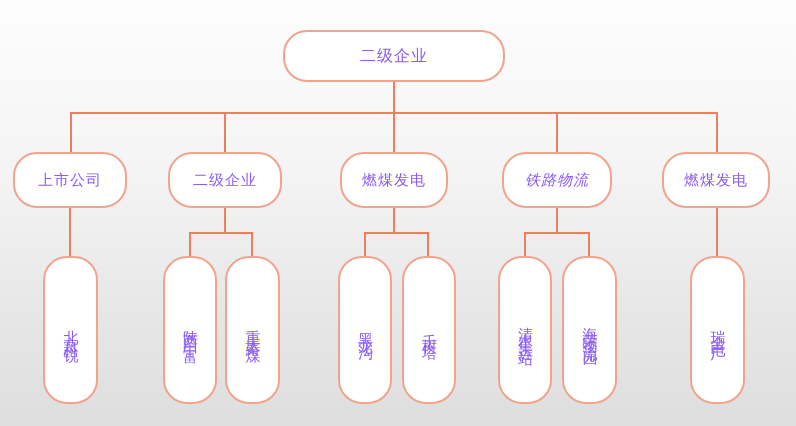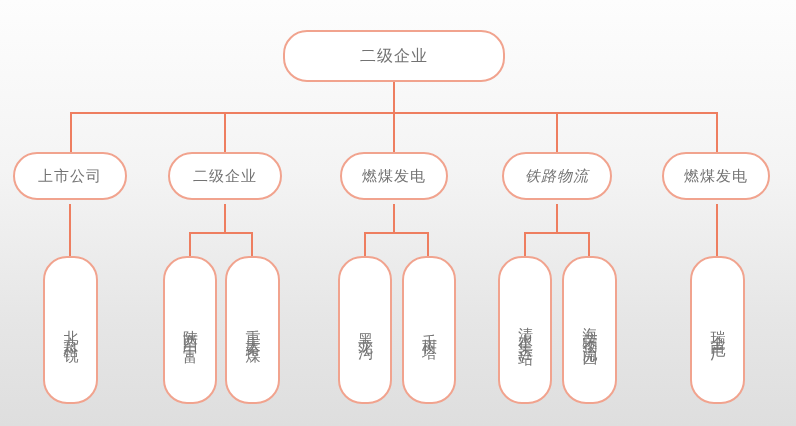--- a/index.html
+++ b/index.html
@@ -13,27 +13,27 @@
   }
   .node {
     position: absolute;
     box-sizing: border-box;
     background: #ffffff;
     border: 2px solid #f1a38e;
     border-radius: 24px;
     display: flex;
     align-items: center;
     justify-content: center;
-    color: #737373;
+    color: #8b5cf6;
     font-size: 15px;
     letter-spacing: 1px;
     z-index: 2;
   }
   .node.lvl1 { left: 283px; top: 30px; width: 222px; height: 52px; font-size: 16px; }
-  .node.lvl2 { top: 152px; height: 48px; }
+  .node.lvl2 { top: 152px; height: 56px; }
   .node.lvl3 { top: 256px; height: 148px; }
   .vtext {
     writing-mode: vertical-rl;
     text-orientation: upright;
     letter-spacing: 6px;
   }
   .line {
     position: absolute;
     background: #ee7e60;
     z-index: 1;

